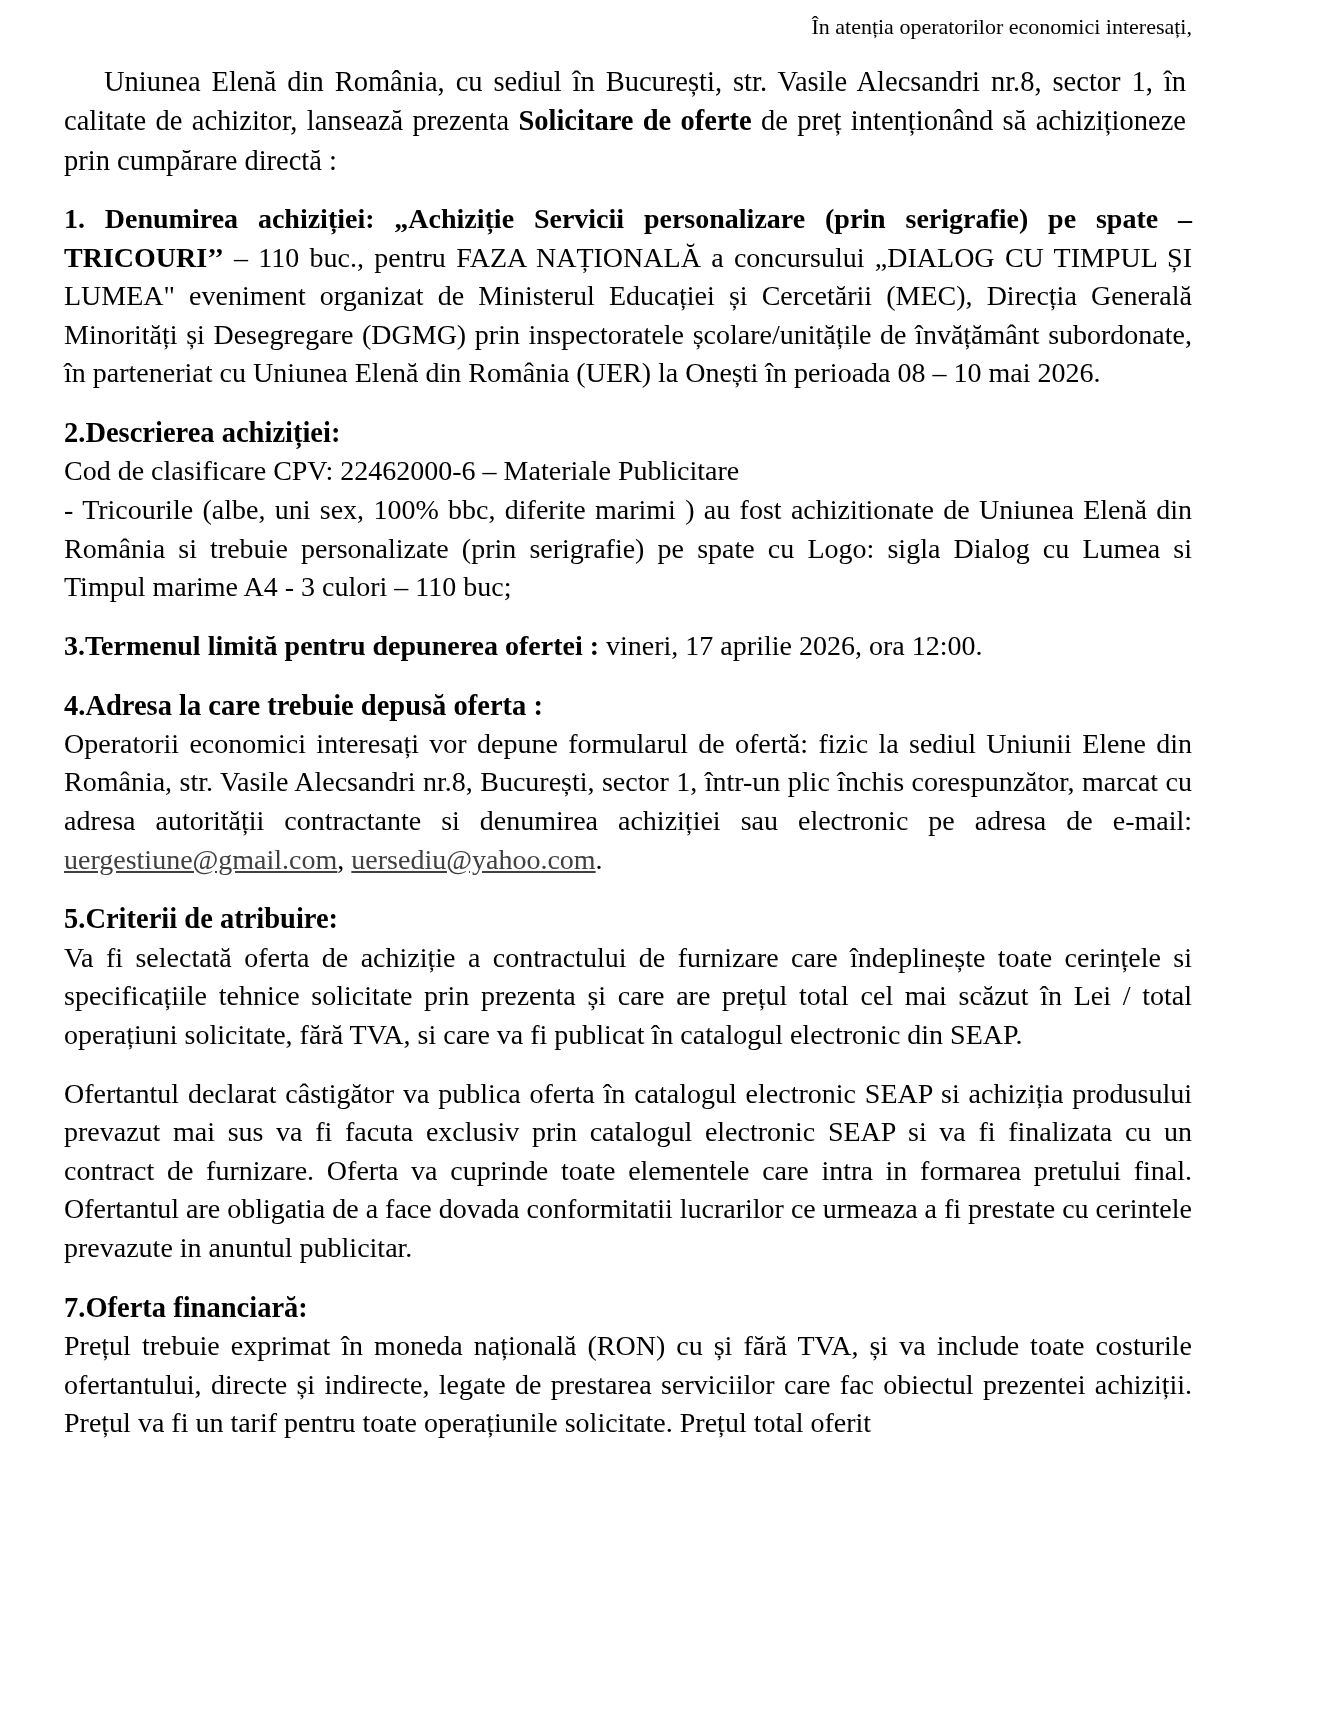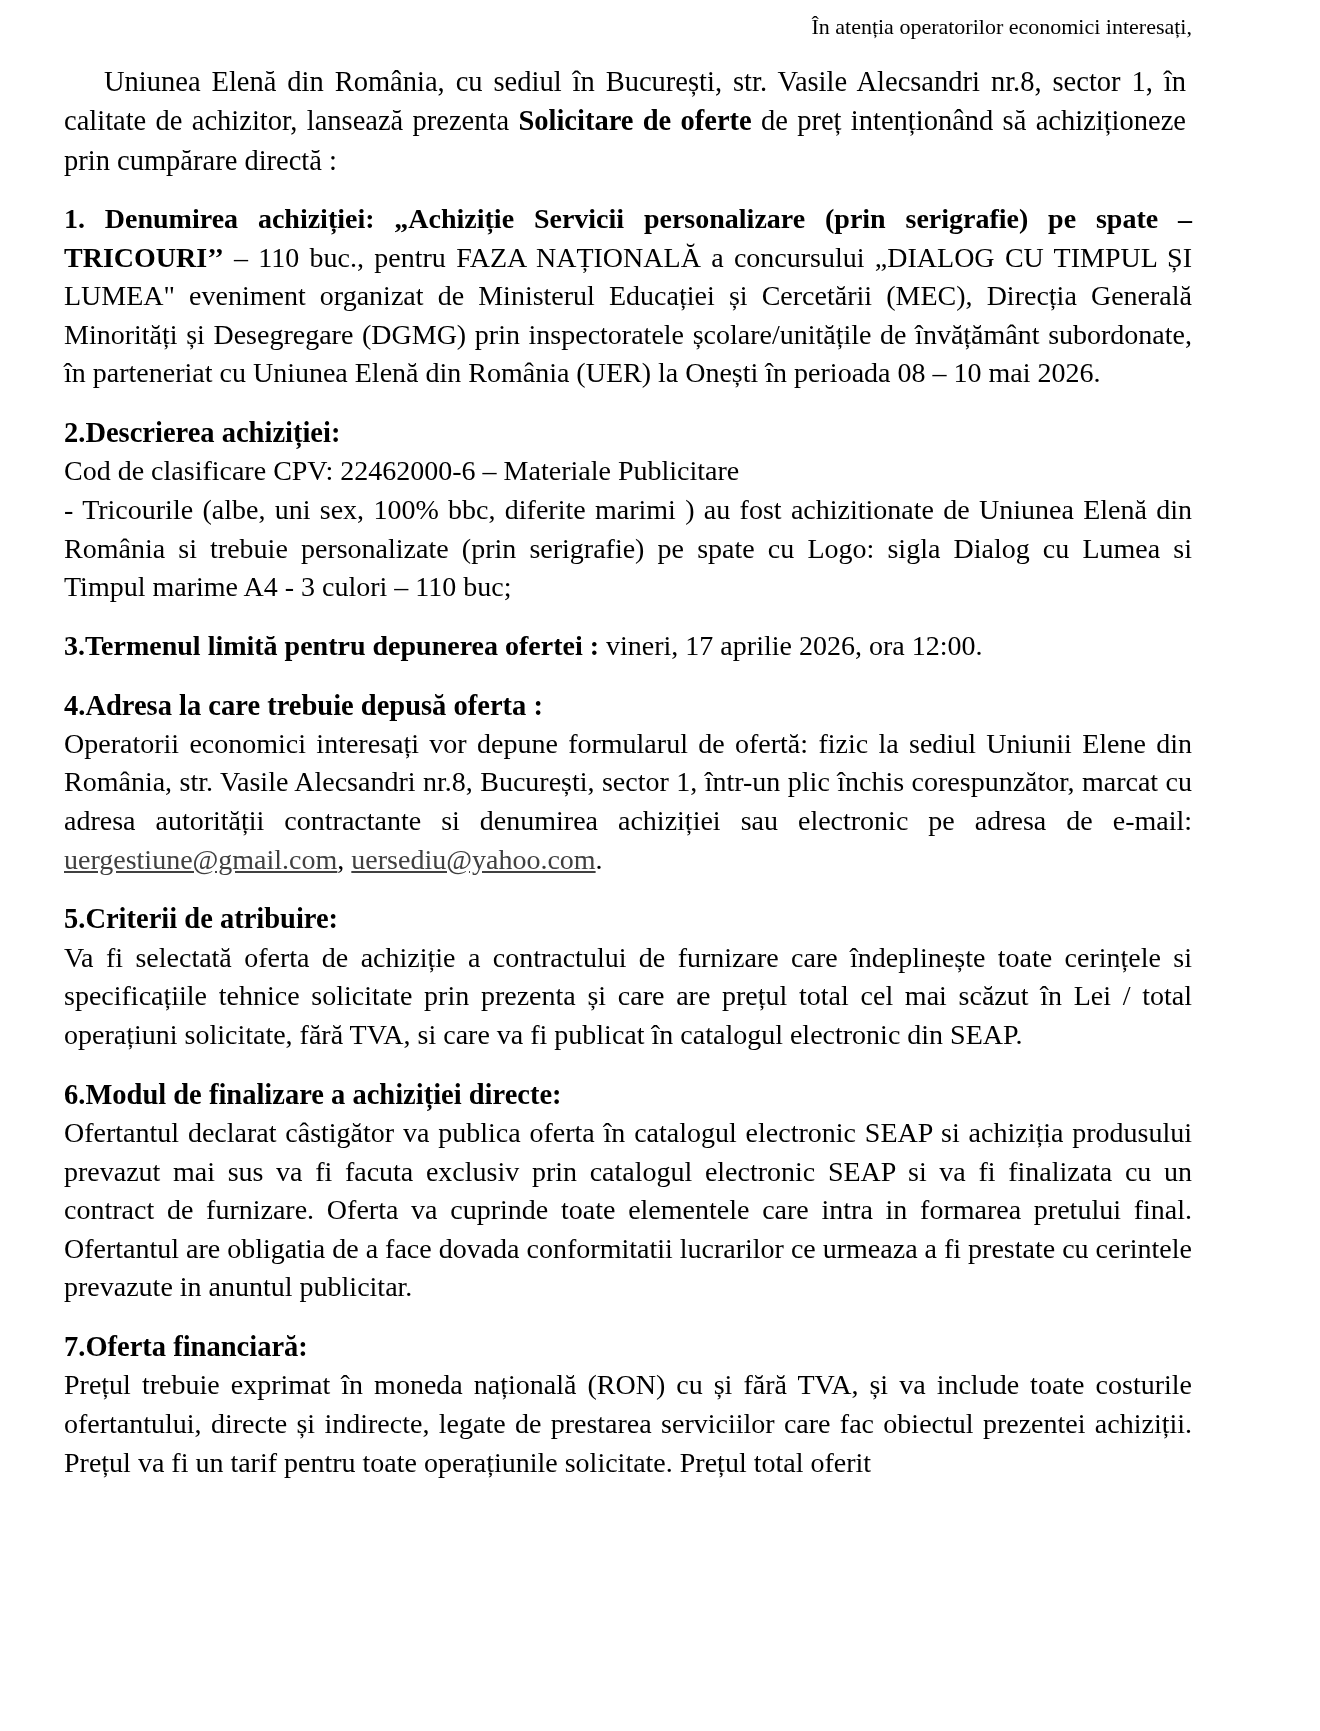--- a/index.html
+++ b/index.html
@@ -98,21 +98,20 @@
     <p class="section-heading">4.Adresa la care trebuie depusă oferta :</p>
     <p class="section-body"><span>Operatorii economici interesați vor depune formularul de ofertă: fizic la sediul Uniunii Elene din România, str. Vasile Alecsandri nr.8, București, sector 1, într-un plic închis corespunzător, marcat cu adresa autorității contractante si denumirea achiziției sau electronic pe adresa de e-mail: </span><a class="mail-link" href="#">uergestiune@gmail.com</a><span>,  </span><a class="mail-link" href="#">uersediu@yahoo.com</a><span>.</span></p>
   </div>
 
   <div class="section">
     <p class="section-heading">5.Criterii de atribuire:</p>
     <p class="section-body">Va fi selectată oferta de achiziție a contractului de furnizare care îndeplinește toate cerințele si specificațiile tehnice solicitate prin prezenta și care are prețul total cel mai scăzut în Lei / total operațiuni solicitate, fără TVA, si care va fi publicat în catalogul electronic din SEAP.</p>
   </div>
 
   <div class="section">
-    <p class="section-heading">6.Modul de finalizare a achiziției directe:</p>
     <p class="section-body">Ofertantul declarat câstigător va publica oferta în catalogul electronic SEAP si achiziția produsului prevazut mai sus va fi facuta exclusiv prin catalogul electronic SEAP si va fi finalizata cu un contract de furnizare. Oferta va cuprinde toate elementele care intra in formarea pretului final. Ofertantul are obligatia de a face dovada conformitatii lucrarilor ce urmeaza a fi prestate cu cerintele prevazute in anuntul publicitar.</p>
   </div>
 
   <div class="section">
     <p class="section-heading">7.Oferta financiară:</p>
     <p class="section-body">Prețul trebuie exprimat în moneda națională (RON)  cu și fără TVA, și va include toate costurile ofertantului, directe și indirecte, legate de prestarea serviciilor care fac obiectul prezentei achiziții. Prețul va fi un tarif pentru toate operațiunile solicitate. Prețul total oferit</p>
   </div>
 
 </div>
 

